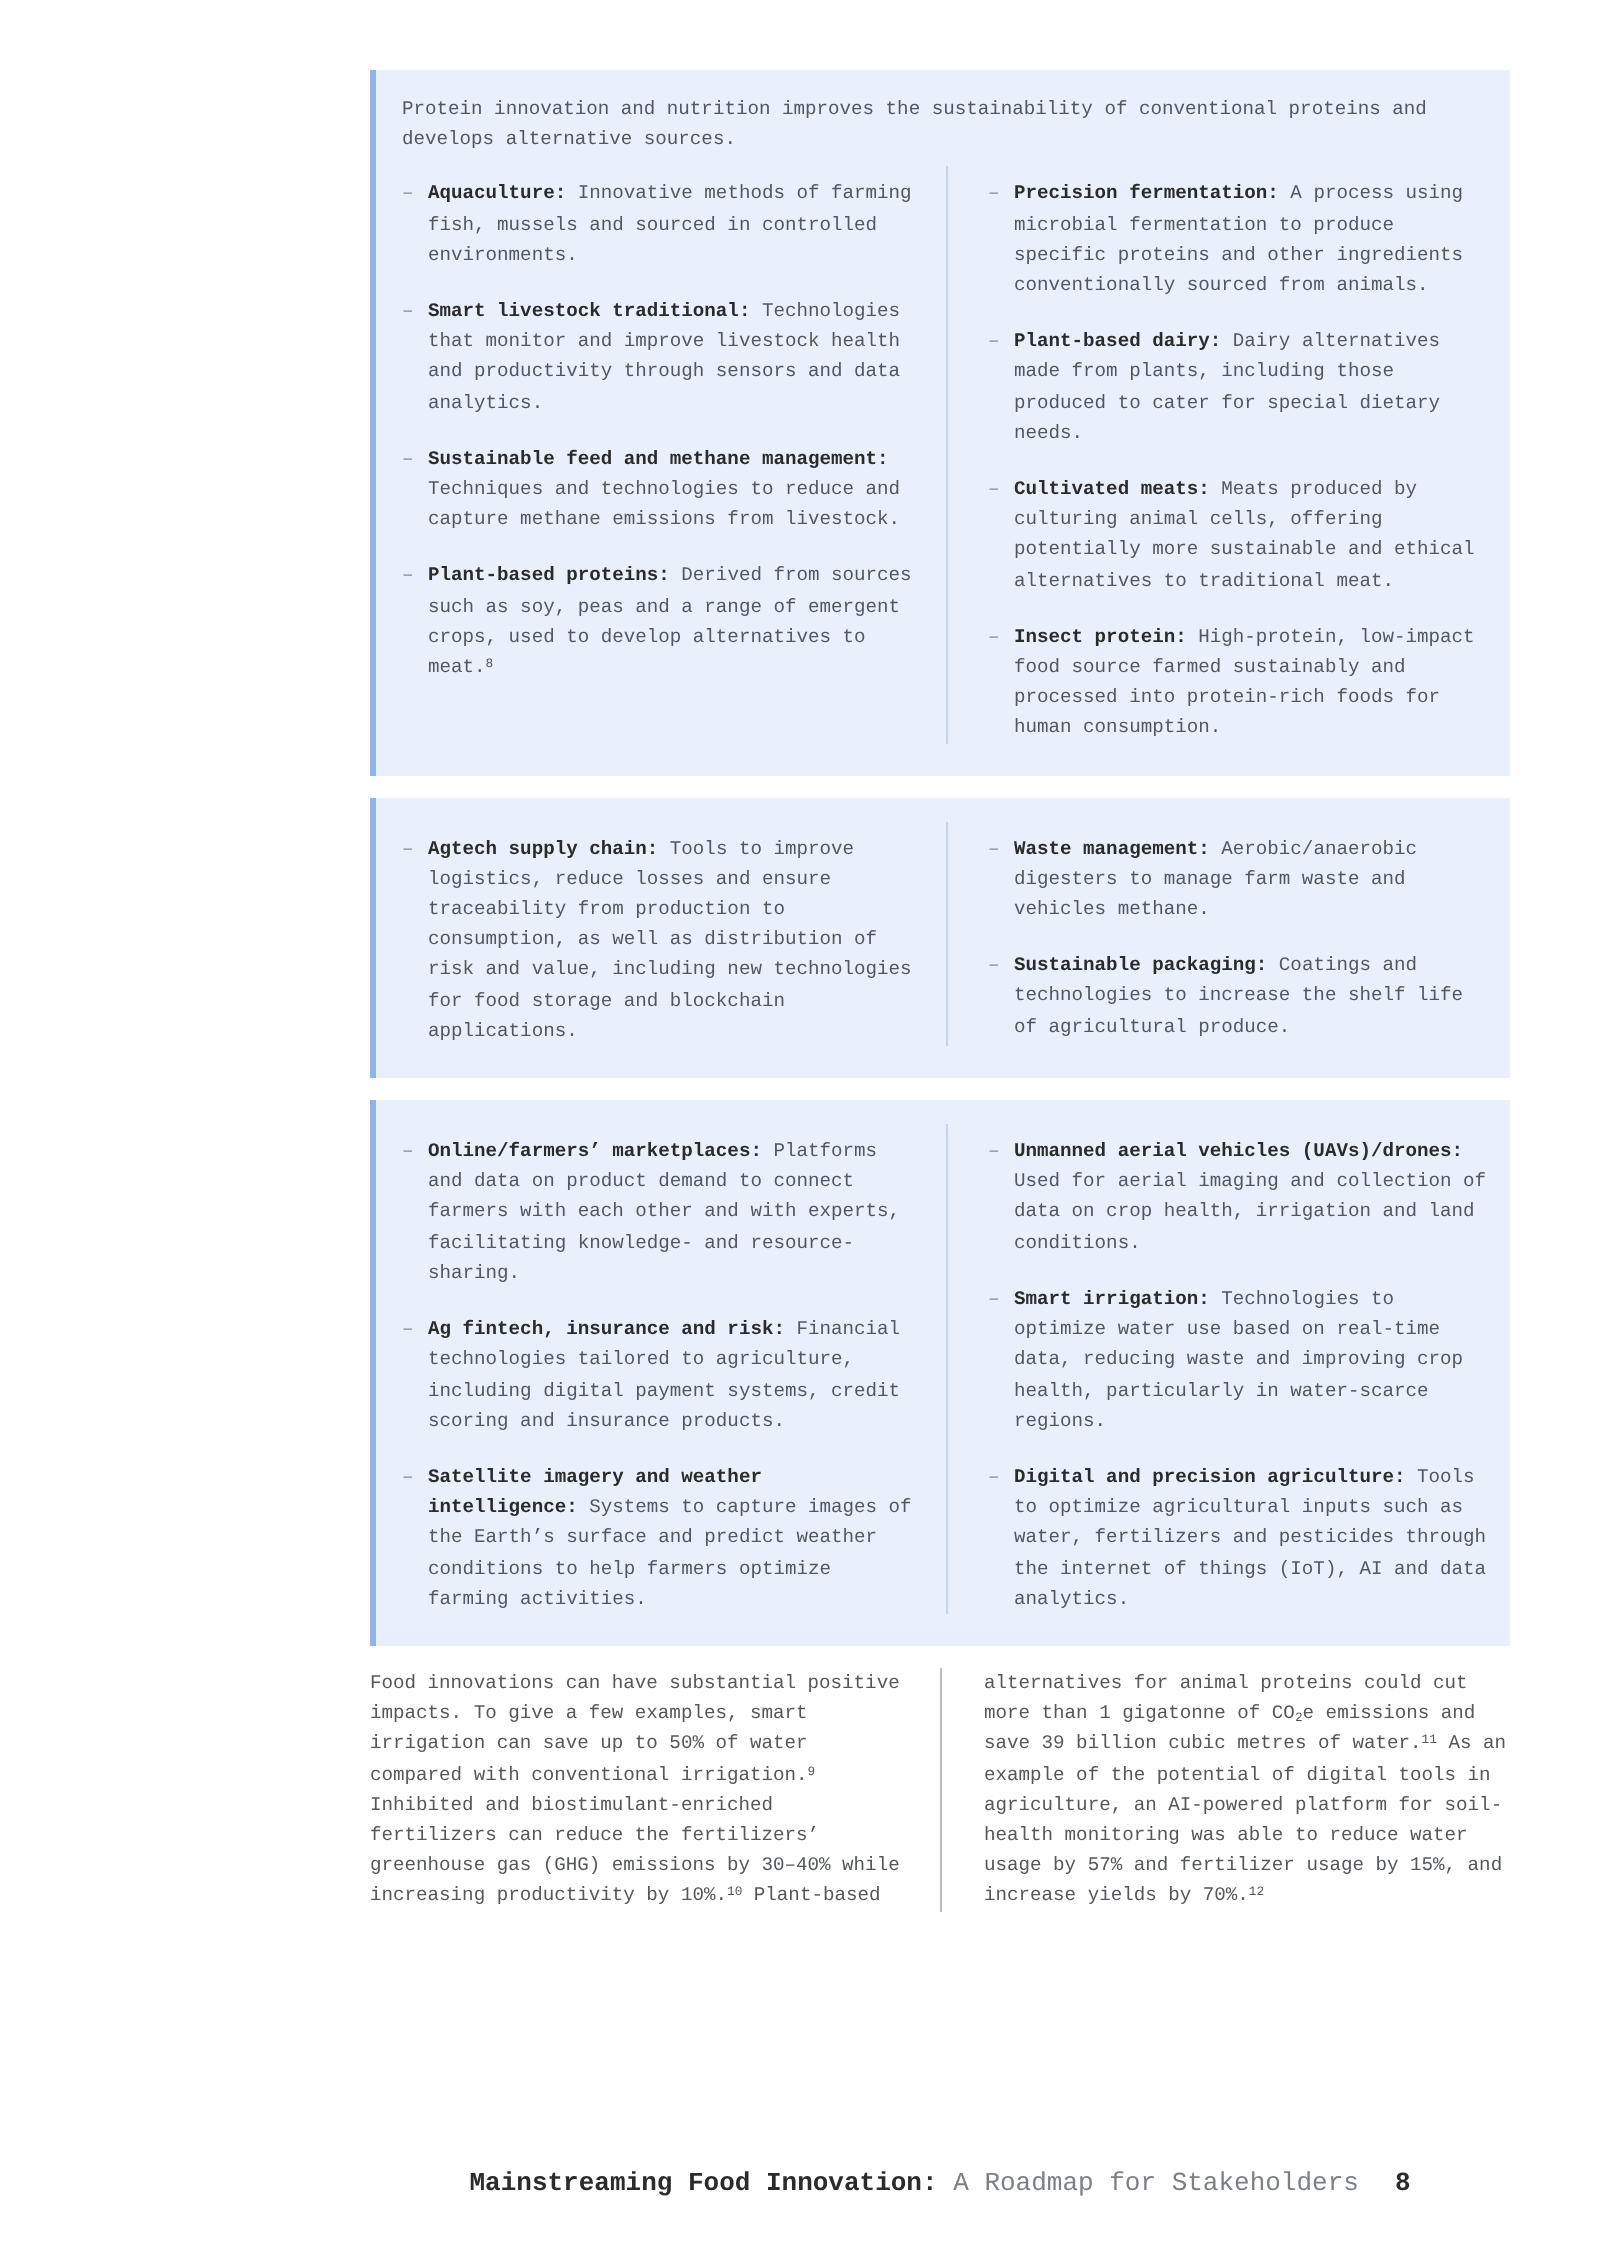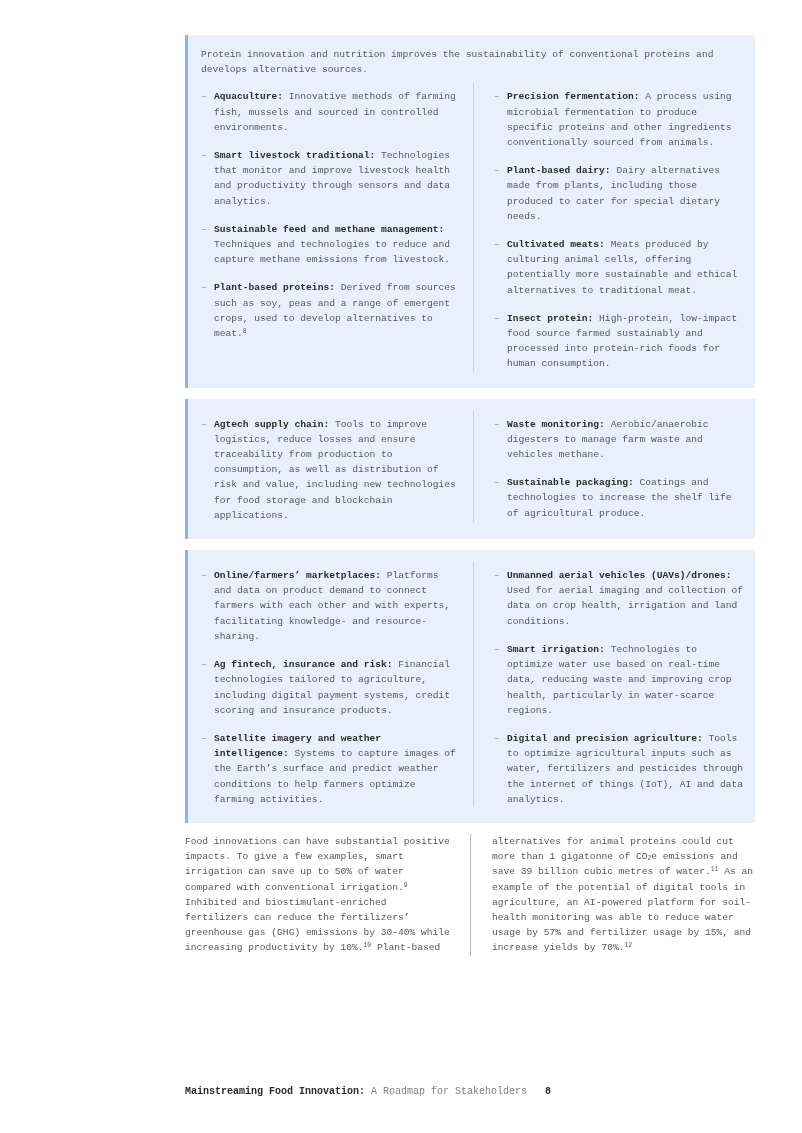--- a/index.html
+++ b/index.html
@@ -112,22 +112,22 @@
   .tb-left  { padding-right: 17px; }
   .tb-right { padding-left: 21px; border-left: 1px solid #b9bdc2; }
   .tb-col p { margin: 0; }
 
   
   .footer {
     position: absolute;
     left: 185px;
     top: 1086px;
     width: 570px;
-    text-align: left;
-    font-size: 10px;
+    text-align: center;
+    font-size: 13px;
     line-height: 12px;
     color: #7c8085;
     white-space: nowrap;
   }
   .footer .ft-title {
     font-weight: bold;
     color: #2b2b2b;
   }
   .footer .ft-pageno {
     font-weight: bold;
@@ -202,21 +202,21 @@
           <div class="bullet">
             <span class="dash">–</span>
             <span class="btext"><b>Agtech supply chain:</b><span> Tools to improve logistics, reduce losses and ensure traceability from production to consumption, as well as distribution of risk and value, including new technologies for food storage and blockchain applications.</span></span>
           </div>
 
         </div>
         <div class="col col-right">
 
           <div class="bullet">
             <span class="dash">–</span>
-            <span class="btext"><b>Waste monitoring:</b><span> Aerobic/anaerobic digesters to manage farm waste and vehicles methane.</span></span>
+            <span class="btext"><b>Waste management:</b><span> Aerobic/anaerobic digesters to manage farm waste and vehicles methane.</span></span>
           </div>
 
           <div class="bullet">
             <span class="dash">–</span>
             <span class="btext"><b>Sustainable packaging:</b><span> Coatings and technologies to increase the shelf life of agricultural produce.</span></span>
           </div>
 
         </div>
       </div>
     </section>

